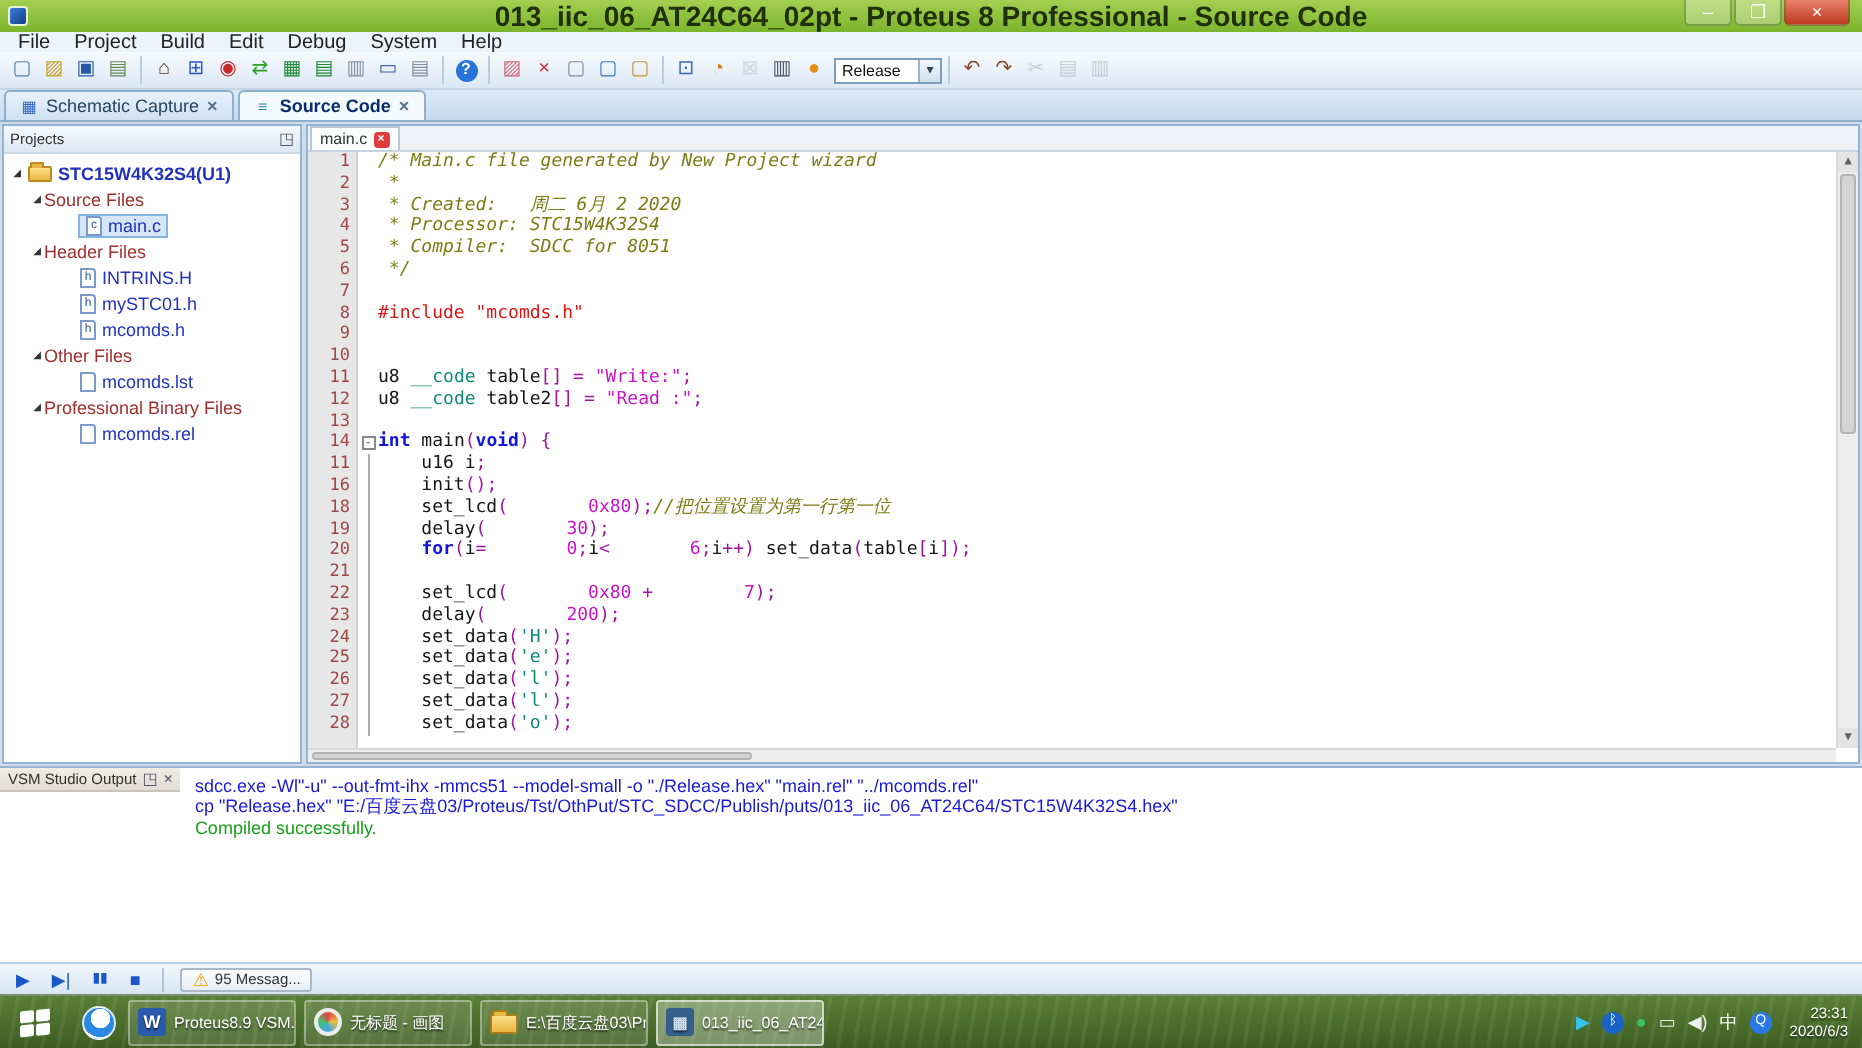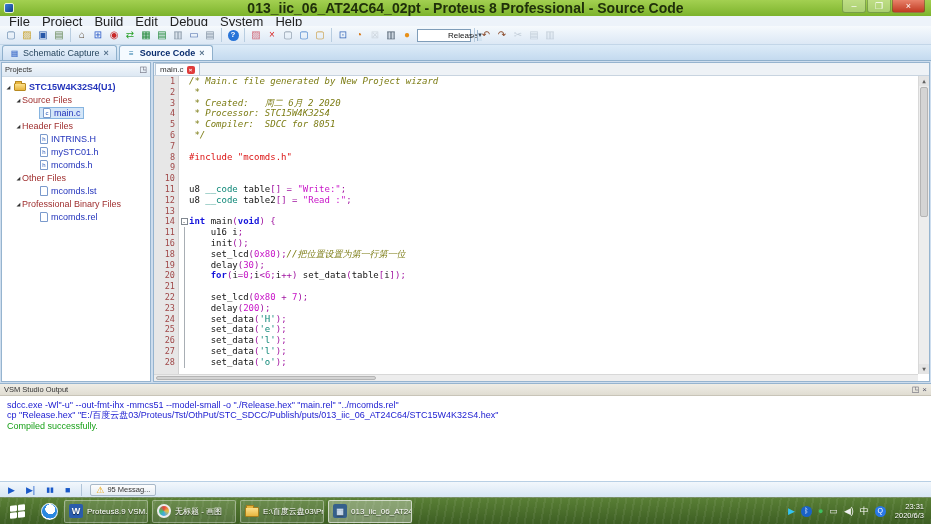--- a/index.html
+++ b/index.html
@@ -14,33 +14,33 @@
   .title-text { position:absolute; left:0; right:0; text-align:center; font-size:14px; color:#20300a; font-weight:bold; }
   .win-controls { margin-left:auto; display:flex; align-items:flex-start; height:100%; z-index:2; }
   .win-btn { width:24px; height:13px; display:flex; align-items:center; justify-content:center;
     font-size:9px; color:#fff; background:rgba(255,255,255,.30); border:1px solid rgba(70,110,30,.5);
     border-top:none; border-radius:0 0 3px 3px; margin-right:1px; }
   .win-btn.close { width:33px; background:linear-gradient(#e8826a,#c13a22); margin-right:6px; }
 
   
   #menubar { position:absolute; top:16px; left:0; right:0; height:10px; background:#edf3fa;
     display:flex; align-items:center; padding-left:3px; }
-  .menu-item { font-size:13px; color:#222; padding:0 6px; }
+  .menu-item { font-size:10px; color:#222; padding:0 6px; }
 
   
   #toolbar { position:absolute; top:26px; left:0; right:0; height:19px;
     background:linear-gradient(#f6fafd,#dcE8f5); border-bottom:1px solid #c3d6e8;
     display:flex; align-items:center; padding-left:3px; }
   .tbi { width:16px; height:16px; display:flex; align-items:center; justify-content:center; border-radius:2px; }
   .tbi.disabled { opacity:.4; }
   .tbi-ch { font-size:10px; line-height:10px; }
   .tbi-ch.rounded { width:11px; height:11px; border-radius:50%; display:flex; align-items:center; justify-content:center; font-size:8px; font-weight:bold; }
   .tb-sep { width:1px; height:14px; background:#b8cde0; margin:0 3px; }
   .tb-select { height:13px; background:#fff; border:1px solid #7f9db9; display:flex; align-items:center; width:54px; margin-left:2px; }
-  .tb-select-label { flex:1; font-size:8px; padding-left:3px; color:#111;margin-left:27px; }
+  .tb-select-label { flex:1; font-size:8px; padding-left:3px; color:#111; }
   .tb-select-arrow { width:11px; height:11px; background:linear-gradient(#f4f8fc,#cfe0ef); border-left:1px solid #9ab4cc;
     display:flex; align-items:center; justify-content:center; font-size:7px; color:#345; }
 
   
   #tabbar { position:absolute; top:45px; left:0; right:0; height:16px;
     background:linear-gradient(#dcebf8,#c4daef); border-bottom:1px solid #8fb0cc;
     display:flex; align-items:flex-end; padding-left:2px; }
   .apptab { height:15px; display:flex; align-items:center; gap:4px; padding:0 7px; font-size:9px;
     border:1px solid #8fb0cc; border-bottom:none; border-radius:3px 3px 0 0;
     background:linear-gradient(#e9f2fb,#cfe0f2); color:#27465f; margin-right:2px; }
@@ -85,33 +85,33 @@
   .ln { width:25px; flex:none; text-align:right; padding-right:4px; color:#a04848; font-size:8.5px; }
   .fold { width:10px; flex:none; display:flex; align-items:center; justify-content:center; }
   .fold .fbox { width:7px; height:7px; border:1px solid #808890; background:#fff; font-size:6px; line-height:5px; text-align:center; color:#444; }
   .fold.bar::before { content:""; width:1px; height:100%; background:#a8aeb4; }
   .codetext { flex:1; }
   .tk-cmt { color:#7c7c14; font-style:italic; }
   .tk-pre { color:#dc1414; }
   .tk-kw  { color:#1414dc; font-weight:bold; }
   .tk-kw2 { color:#0f8878; }
   .tk-str { color:#c814c8; }
-  .tk-num { color:#c814c8; }
+  .tk-num { color:#c814c8;margin-left:40px; }
   .tk-chr { color:#0f8878; }
   .tk-pun { color:#a014a0; }
   .tk-id  { color:#141414; }
   #vscroll { position:absolute; top:0; right:0; bottom:7px; width:11px; background:#ededed; border-left:1px solid #d8d8d8; }
   .vs-arrow { height:10px; display:flex; align-items:center; justify-content:center; font-size:6px; color:#606060; background:#e4e4e4; }
   .vs-arrow.down { position:absolute; bottom:0; left:0; right:0; }
   #vthumb { position:absolute; top:11px; left:1px; right:1px; height:130px; background:#d4d4d4; border:1px solid #b4b4b4; border-radius:2px; }
   #hscroll { position:absolute; left:0; right:11px; bottom:0; height:7px; background:#ededed; border-top:1px solid #d8d8d8; }
   #hthumb { position:absolute; left:2px; top:1px; width:220px; height:4px; background:#d4d4d4; border:1px solid #b4b4b4; border-radius:2px; }
 
   
-  #output { position:absolute; top:383px; left:0; right:0; height:98px; background:#fff; border-top:1px solid #96b4cf; display:flex; flex-direction:column; }
+  #output { position:absolute; top:383px; left:0; right:0; height:98px; background:#fff; border-top:1px solid #96b4cf; display:flex; flex-direction:row; }
   #output-header { height:12px; background:linear-gradient(#efede6,#e0ddd2); border-bottom:1px solid #c8c4b8;
     display:flex; align-items:center; padding:0 4px; flex:none; }
   #output-header .ph-title { font-size:7.5px; color:#333; flex:1; }
   #output-body { flex:1; padding:4px 7px; overflow:hidden; }
   .out-line { font-size:9px; line-height:10.4px; white-space:nowrap; }
   .out-cmd { color:#1a1ad0; }
   .out-ok  { color:#18a018; }
 
   
   #controlbar { position:absolute; top:481px; left:0; right:0; height:16px;

